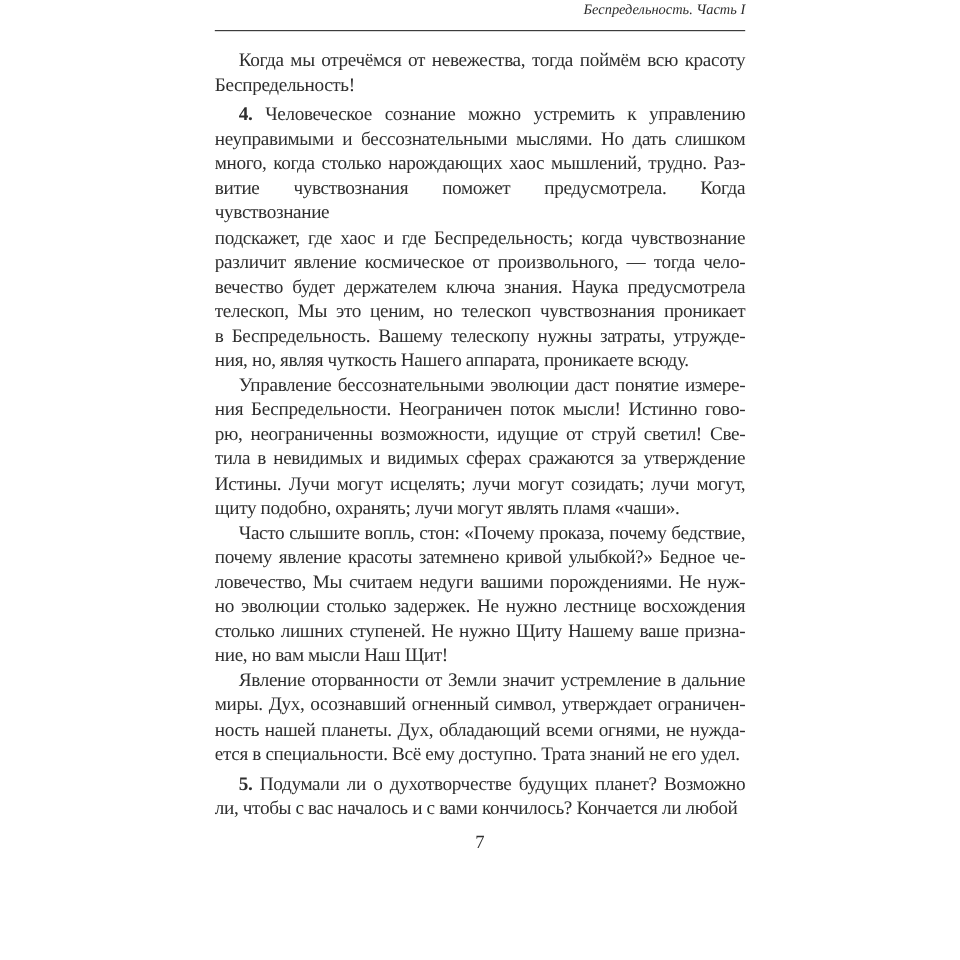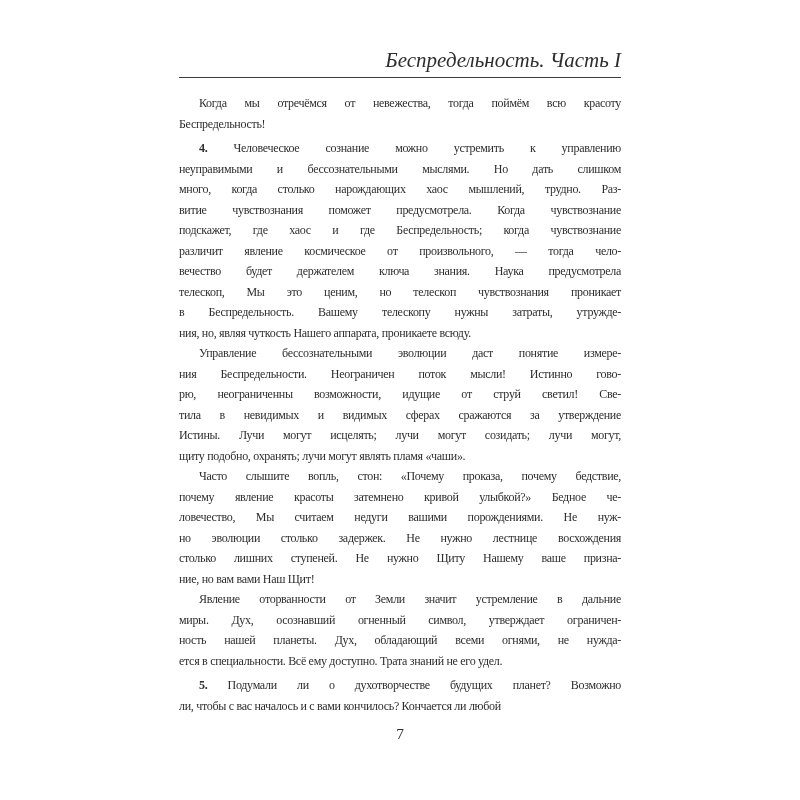--- a/index.html
+++ b/index.html
@@ -14,35 +14,34 @@
     font-family: "Liberation Serif", "DejaVu Serif", serif;
     color: #2e2e2e;
     -webkit-font-smoothing: antialiased;
   }
   .sheet {
     width: 442px;
     margin: 0 auto;
     position: relative;
   }
   .running-head {
-    margin-top: 52px;
     text-align: right;
     font-style: italic;
-    font-size: 21px;
+    font-size: 12px;
     line-height: 17px;
     padding-bottom: 8px;
     color: #2e2e2e;
   }
   .header-rule {
     height: 0;
     border-bottom: 1.4px solid #3c3c3c;
   }
   .body-text {
     margin-top: 15px;
-    font-size: 12px;
+    font-size: 16px;
     line-height: 20.5px;
     letter-spacing: -0.3px;
   }
   .para { margin: 0; }
   .para.numbered { margin-top: 4px; }
   .line {
     text-align: justify;
     text-align-last: justify;
     white-space: normal;
   }
@@ -89,21 +88,21 @@
         <div class="line"><span>тила в невидимых и видимых сферах сражаются за утверждение</span></div>
         <div class="line"><span>Истины. Лучи могут исцелять; лучи могут созидать; лучи могут,</span></div>
         <div class="line lastline"><span>щиту подобно, охранять; лучи могут являть пламя «чаши».</span></div>
       </div>
       <div class="para">
         <div class="line indent"><span>Часто слышите вопль, стон: «Почему проказа, почему бедствие,</span></div>
         <div class="line"><span>почему явление красоты затемнено кривой улыбкой?» Бедное че-</span></div>
         <div class="line"><span>ловечество, Мы считаем недуги вашими порождениями. Не нуж-</span></div>
         <div class="line"><span>но эволюции столько задержек. Не нужно лестнице восхождения</span></div>
         <div class="line"><span>столько лишних ступеней. Не нужно Щиту Нашему ваше призна-</span></div>
-        <div class="line lastline"><span>ние, но вам вами Наш Щит!</span></div>
+        <div class="line lastline"><span>ние, но вам мысли Наш Щит!</span></div>
       </div>
       <div class="para">
         <div class="line indent"><span>Явление оторванности от Земли значит устремление в дальние</span></div>
         <div class="line"><span>миры. Дух, осознавший огненный символ, утверждает ограничен-</span></div>
         <div class="line"><span>ность нашей планеты. Дух, обладающий всеми огнями, не нужда-</span></div>
         <div class="line lastline"><span>ется в специальности. Всё ему доступно. Трата знаний не его удел.</span></div>
       </div>
       <div class="para numbered">
         <div class="line indent"><span class="pnum">5.</span> <span>Подумали ли о духотворчестве будущих планет? Возможно</span></div>
         <div class="line lastline"><span>ли, чтобы с вас началось и с вами кончилось? Кончается ли любой</span></div>

